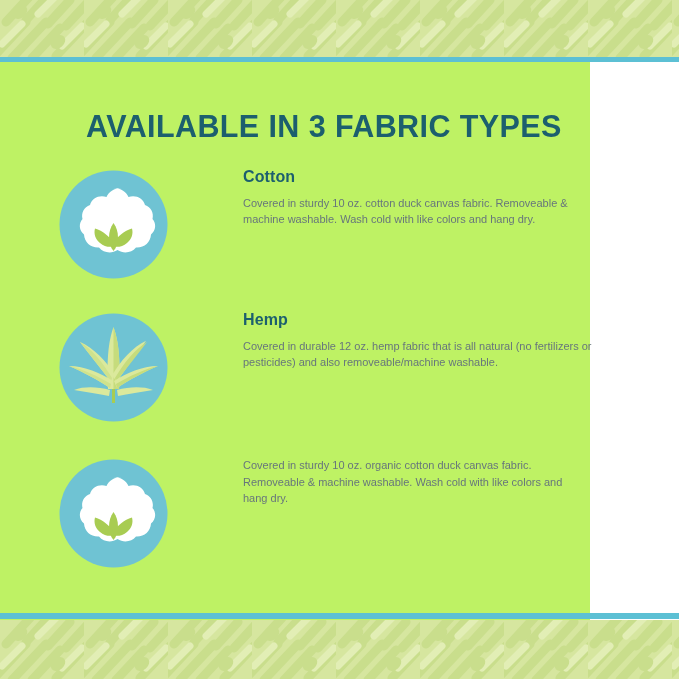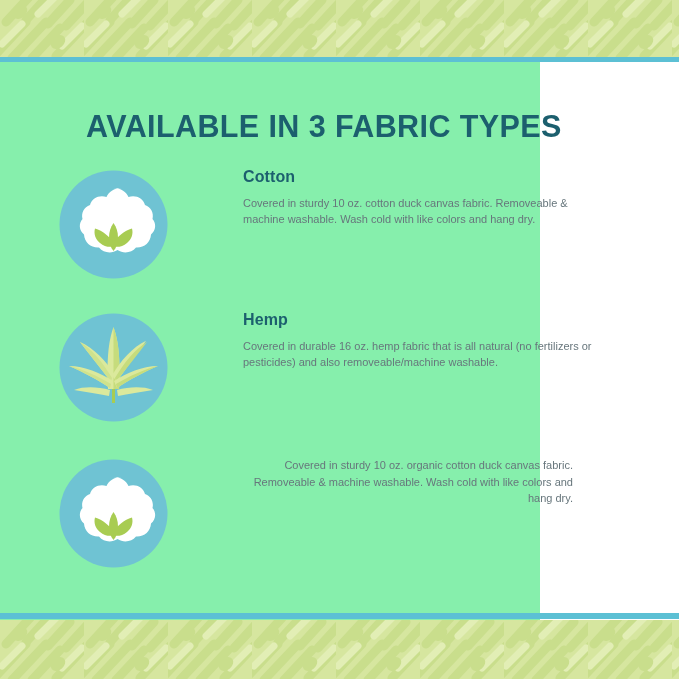--- a/index.html
+++ b/index.html
@@ -11,23 +11,23 @@
     height: 679px;
     background: #ffffff;
     font-family: "Liberation Sans", sans-serif;
     overflow: hidden;
     position: relative;
   }
 
   .page {
     position: absolute;
     inset: 0;
-    width: 540px;
+    width: 590px;
     height: 679px;
-    background: #86efac;
+    background: #bef264;
     border-radius: 27px;
   }
 
   
   .band {
     position: absolute;
     left: 0;
     width: 679px;
     overflow: hidden;
   }
@@ -111,21 +111,21 @@
   }
 
   .feature-body {
     font-size: 11px;
     line-height: 1.52;
     color: #67767c;
     margin: 0;
     font-family: "Liberation Sans", sans-serif;
     width: 358px;
   }
-  .feature-body.narrow { width: 330px; text-align: right; }
+  .feature-body.narrow { width: 330px; }
 </style>
 </head>
 <body>
 
 <div class="page">
 
   <div class="band band-top">
     <div class="band-green">
       <div class="weave">
         <svg width="679" height="57" viewBox="0 0 679 57" xmlns="http://www.w3.org/2000/svg">
@@ -228,21 +228,21 @@
           <path d="M96 79 C84 81 71 83 61 85 L60 79 C72 76 85 75 96 79 Z" fill="#dbe99c"></path>
 
           <path d="M17 79 C29 81 42 83 52 85 L53 79 C41 76 28 75 17 79 Z" fill="#dbe99c"></path>
 
           <path d="M55 78 L58 78 L58 92 L55 92 Z" fill="#a8cc52"></path>
         </g>
       </svg>
     </div>
     <div class="feature-text">
       <div class="feature-head">Hemp</div>
-      <p class="feature-body">Covered in durable 16 oz. hemp fabric that is all natural (no fertilizers or pesticides) and also removeable/machine washable.</p>
+      <p class="feature-body">Covered in durable 12 oz. hemp fabric that is all natural (no fertilizers or pesticides) and also removeable/machine washable.</p>
     </div>
   </div>
 
   <div class="feature feature-3">
     <div class="icon-wrap">
       <svg width="113" height="113" viewBox="0 0 113 113" xmlns="http://www.w3.org/2000/svg">
         <circle cx="56.5" cy="56.5" r="54" fill="#6fc3d3"></circle>
         <g>
           <path d="M56.5 20
                    c7.5 0 13 4 15 9

